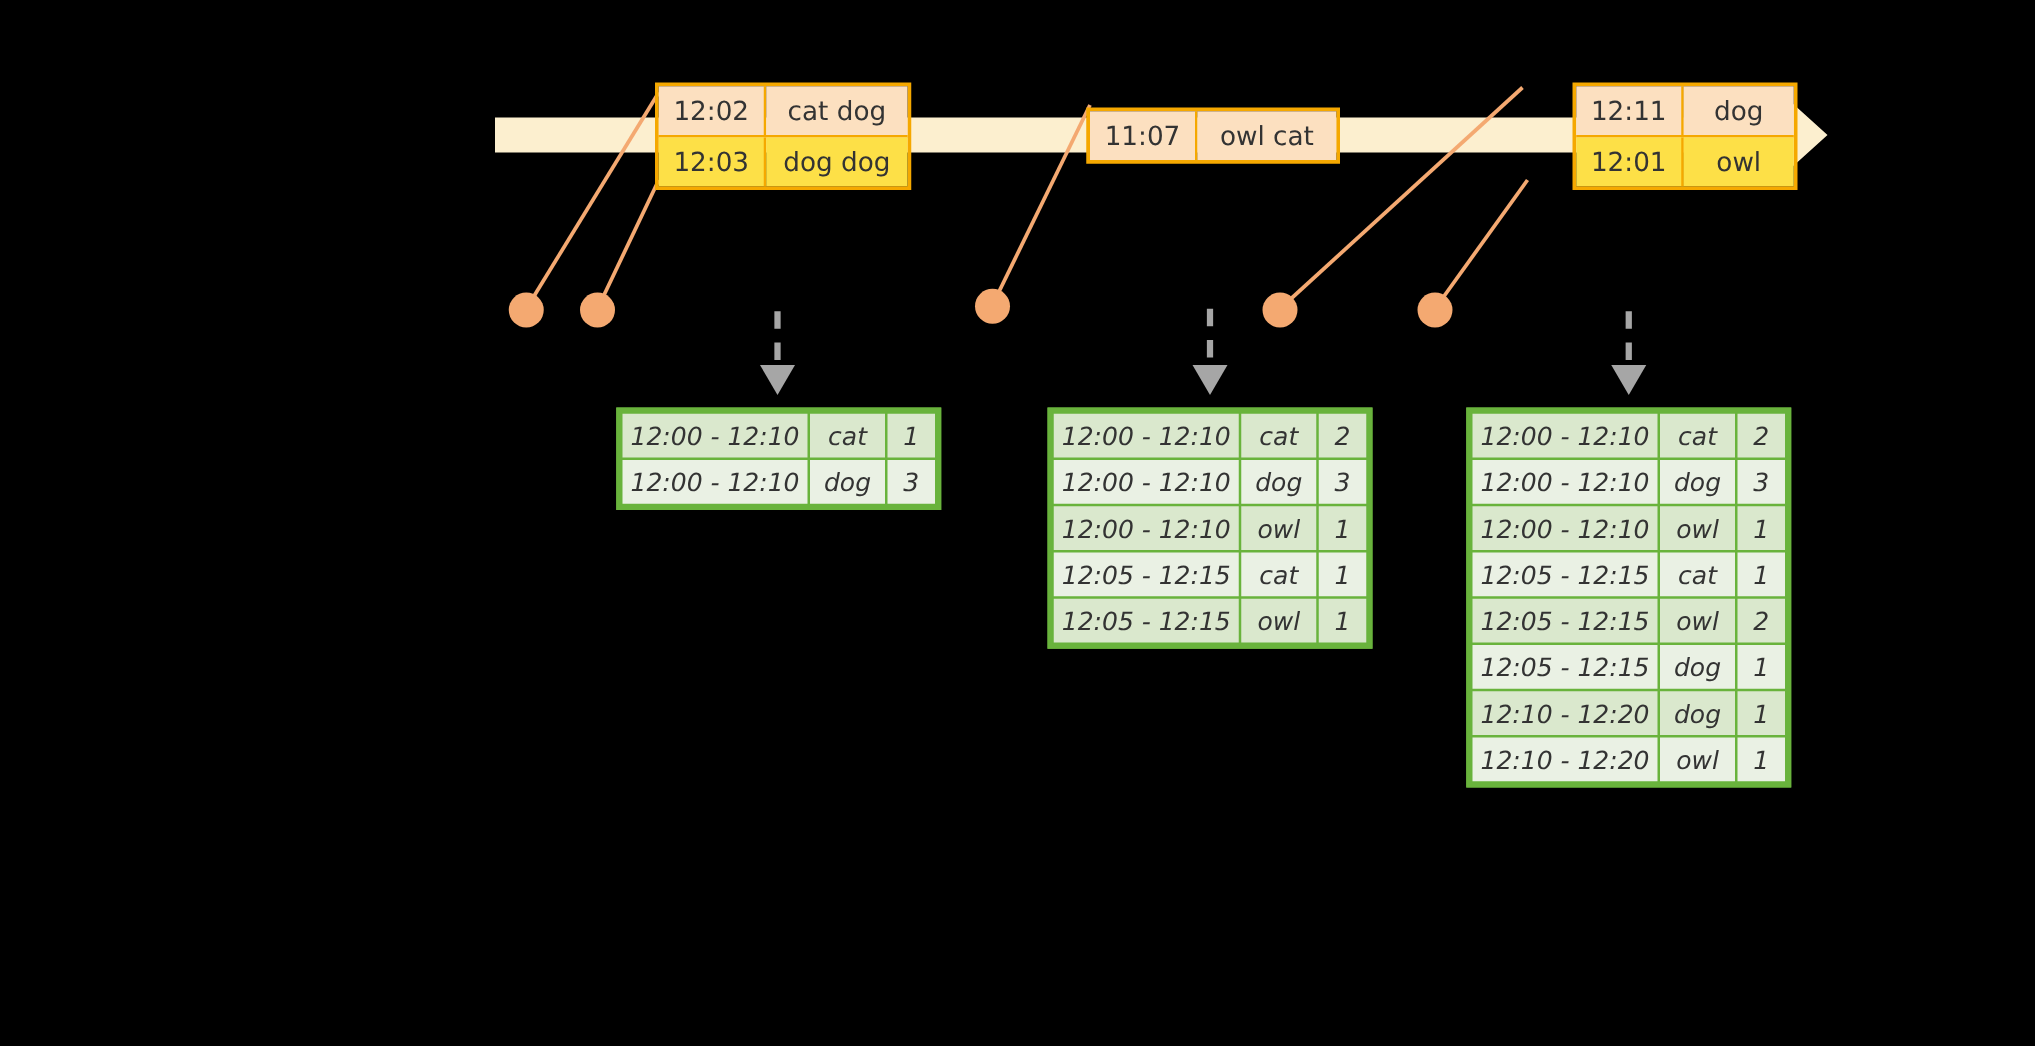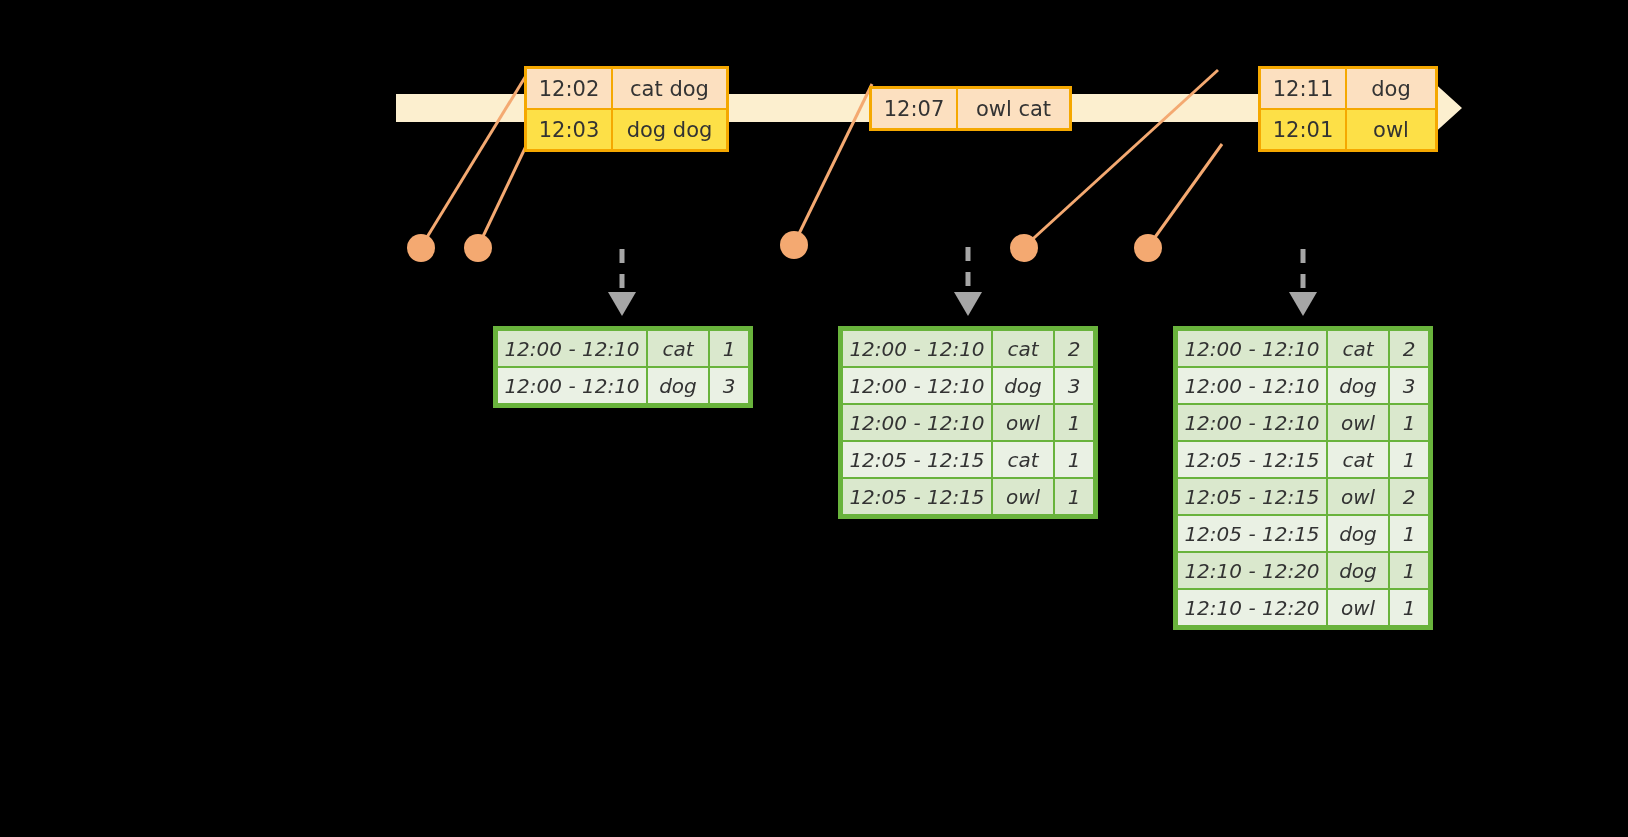--- a/index.html
+++ b/index.html
@@ -90,21 +90,21 @@
       <div class="cell words">cat dog</div>
     </div>
     <div class="event-row plain">
       <div class="cell time">12:03</div>
       <div class="cell words">dog dog</div>
     </div>
   </div>
 
   <div class="event-group" style="left:869px;top:82px;width:203px;">
     <div class="event-row shade">
-      <div class="cell time">12:07</div>
+      <div class="cell time">11:07</div>
       <div class="cell words">owl cat</div>
     </div>
   </div>
 
   <div class="event-group" style="left:1214px;top:62px;width:180px;margin-left:44px;">
     <div class="event-row shade">
       <div class="cell time">12:11</div>
       <div class="cell words">dog</div>
     </div>
     <div class="event-row plain">

